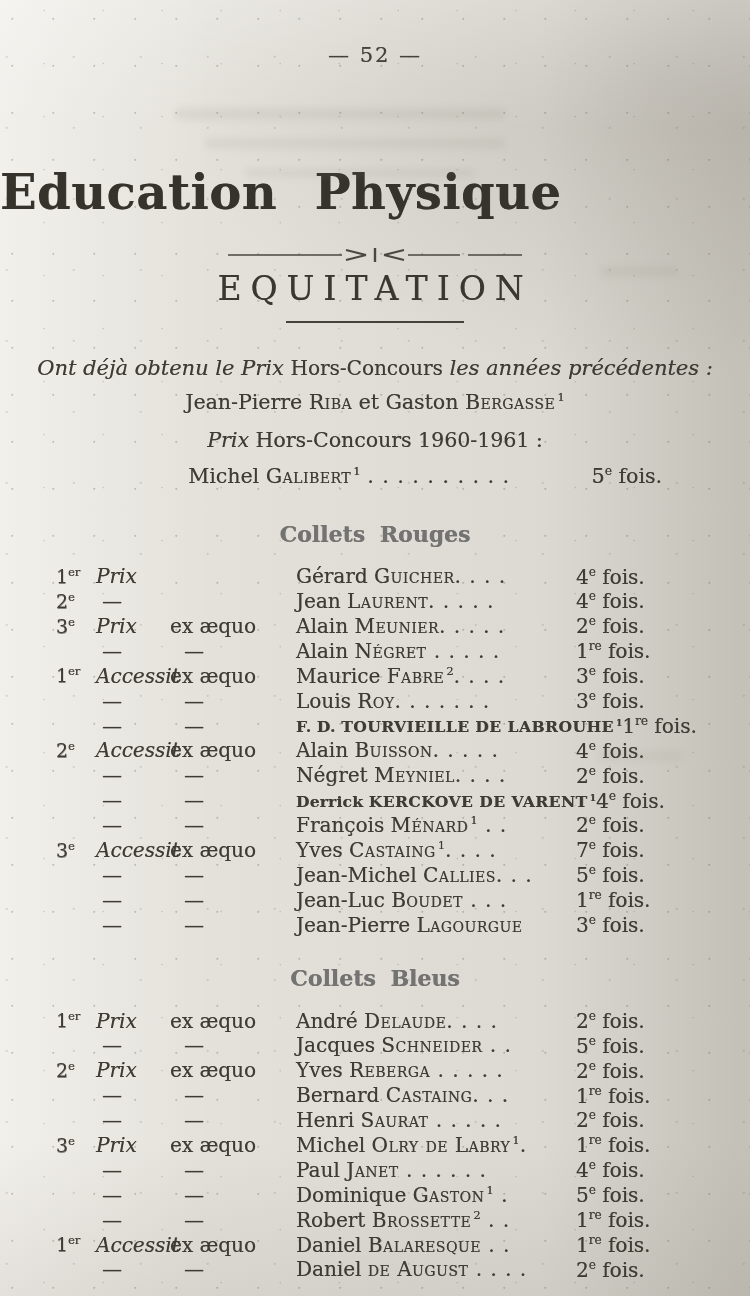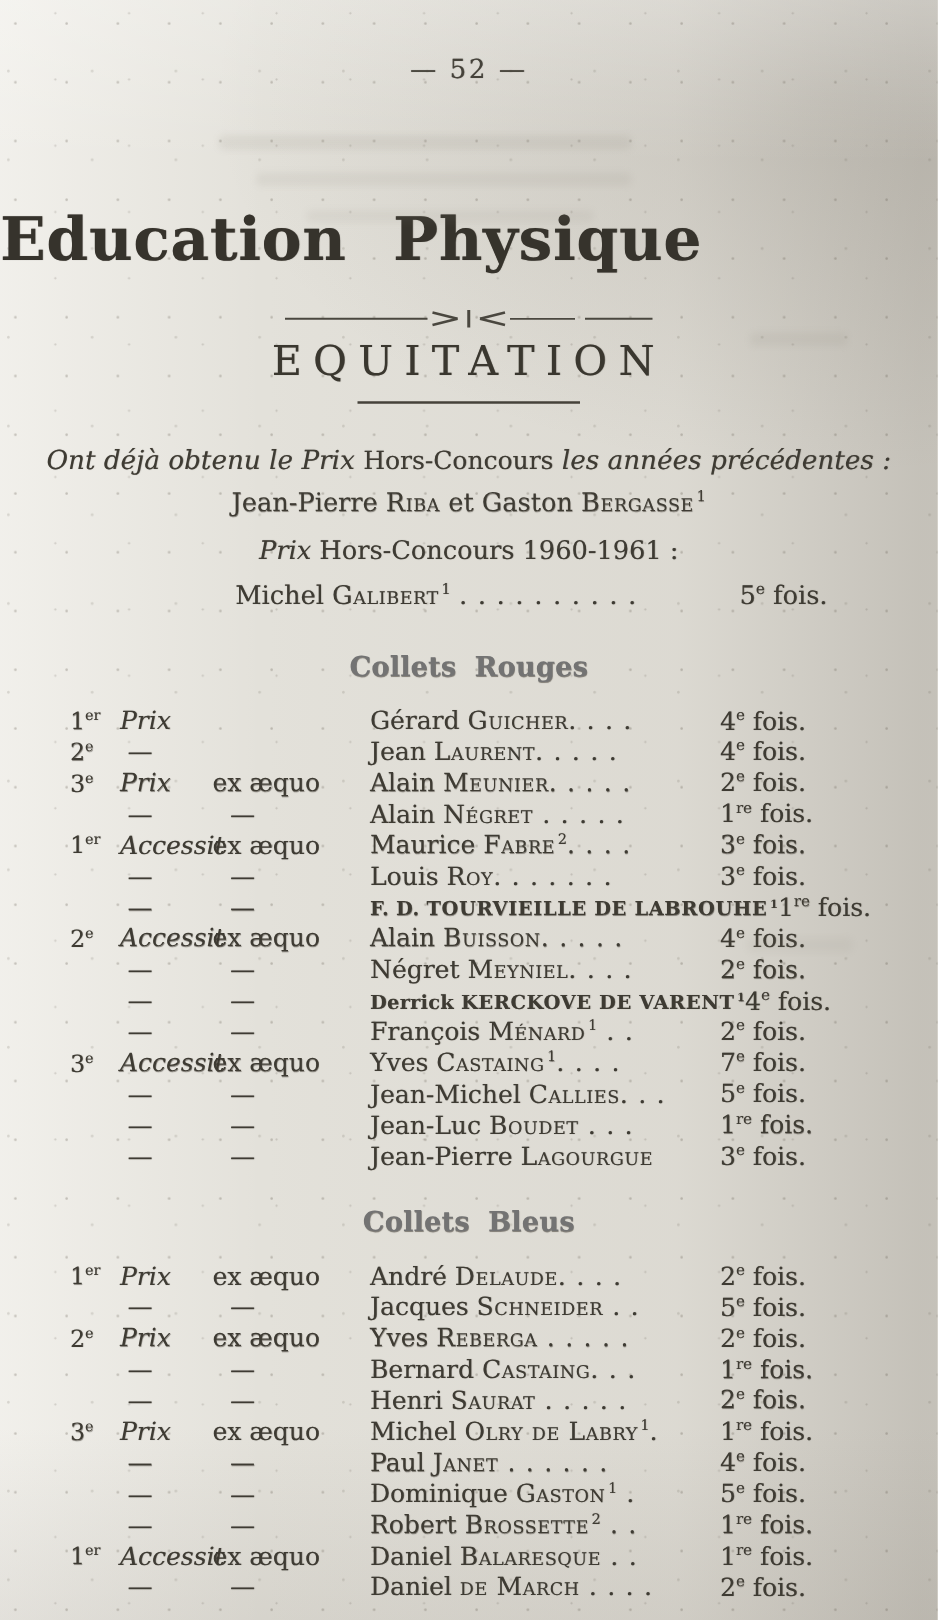--- a/index.html
+++ b/index.html
@@ -279,19 +279,19 @@
           <span class="c-rank">1<sup class="ord">er</sup></span>
           <span class="c-title ital">Accessit</span>
           <span class="c-qual">ex æquo</span>
           <span class="c-name"><span class="given">Daniel </span><span class="sc">Balaresque</span><span class="dots"> . .</span></span>
           <span class="c-count">1<sup class="ord">re</sup> fois.</span>
         </div>
         <div class="row">
           <span class="c-rank"></span>
           <span class="c-title dash">—</span>
           <span class="c-qual dash">—</span>
-          <span class="c-name"><span class="given">Daniel </span><span class="sc">de March</span><span class="dots"> . . . .</span></span>
+          <span class="c-name"><span class="given">Daniel </span><span class="sc">de August</span><span class="dots"> . . . .</span></span>
           <span class="c-count">2<sup class="ord">e</sup> fois.</span>
         </div>
       </div>
     </div>
 
 </div>
 
 </body></html>

